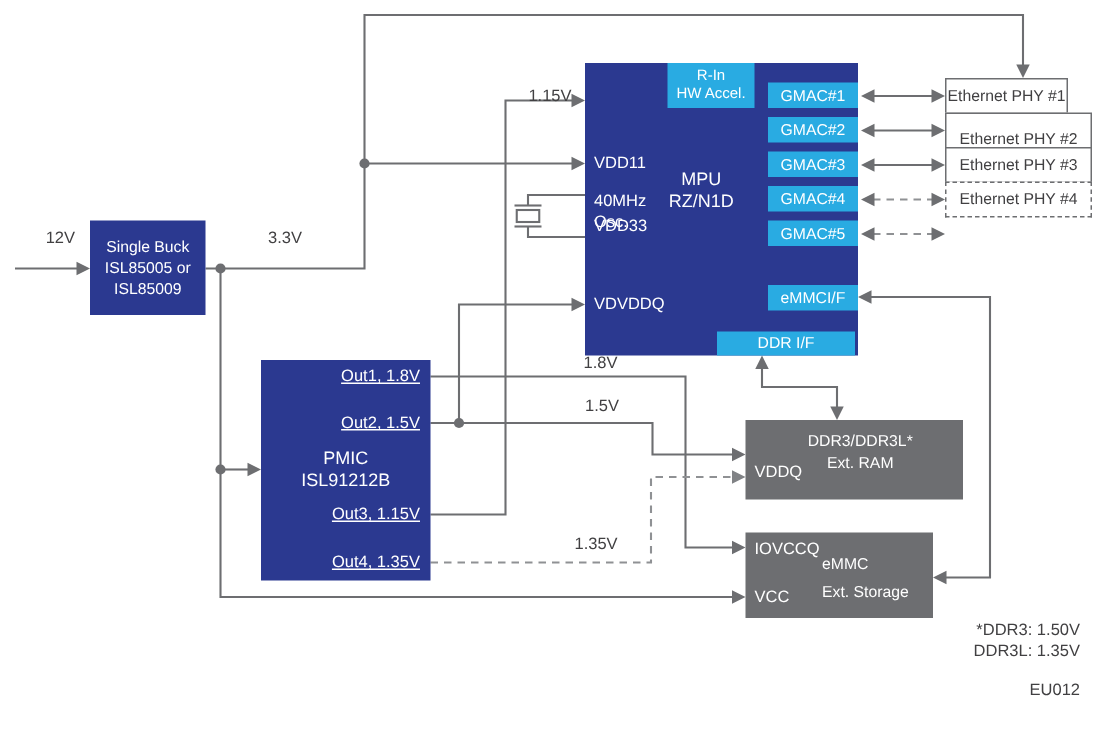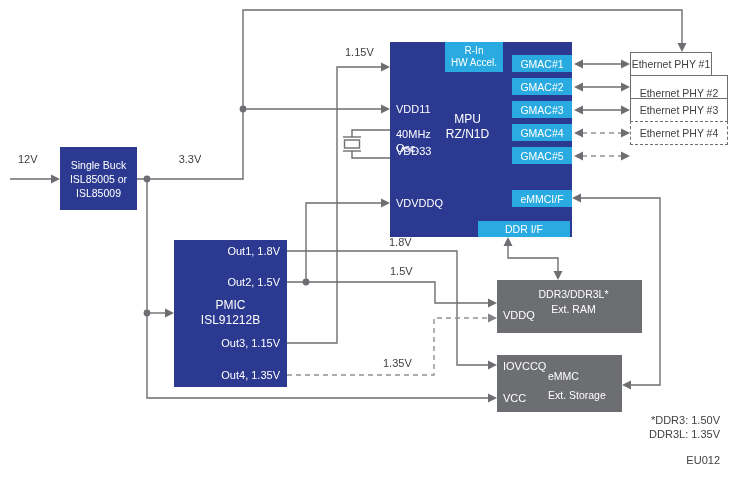--- a/index.html
+++ b/index.html
@@ -21,21 +21,21 @@
   .dot{fill:var(--wire);stroke:none;}
   .xtal{fill:#fff;stroke:var(--wire);stroke-width:1.4;}
   .block{position:absolute;z-index:2;color:#fff;}
   .blue{background:var(--dark-blue);}
   .lblue{background:var(--light-blue);}
   .grayb{background:var(--gray-block);}
   .cstack{display:flex;flex-direction:column;align-items:center;justify-content:center;
           text-align:center;}
   .pin{position:absolute;font-size:11px;line-height:12px;white-space:nowrap;}
   .pin.l{left:6px;}
-  .pin.r{right:7px;text-align:right;}
+  .pin.r{right:7px;text-align:right;text-decoration:underline;}
   .chipname{position:absolute;width:100%;text-align:center;font-size:12px;line-height:15px;}
   .tag{font-size:10.5px;line-height:12px;display:flex;align-items:center;justify-content:center;}
   .phy{position:absolute;z-index:2;background:#fff;border:1px solid var(--wire);
        box-sizing:border-box;display:flex;align-items:center;justify-content:center;
        font-size:10.5px;color:var(--text-dark);}
   .phy.dashed{border-style:dashed;justify-content:center;}
   .lbl{position:absolute;z-index:3;font-size:11px;line-height:12px;color:var(--text-dark);
        white-space:nowrap;}
   .notes{position:absolute;z-index:3;left:580px;width:140px;text-align:right;
          font-size:11px;line-height:13px;color:var(--text-dark);}
@@ -228,23 +228,23 @@
 
   <div class="block grayb" style="left:497px;top:355px;width:125px;height:57px;">
     <span class="pin l" style="top:5px;">IOVCCQ</span>
     <span class="pin l" style="top:37px;">VCC</span>
     <div style="position:absolute;left:51px;top:12px;font-size:10.5px;line-height:19px;">
       <div>eMMC</div>
       <div>Ext. Storage</div>
     </div>
   </div>
 
-  <div class="lbl" style="left:18px;top:153px;width:32px;text-align:left;">12V</div>
+  <div class="lbl" style="left:18px;top:153px;width:32px;text-align:right;">12V</div>
   <div class="lbl" style="left:172px;top:153px;width:36px;text-align:center;">3.3V</div>
-  <div class="lbl" style="left:345px;top:46px;width:36px;text-align:left;">1.15V</div>
+  <div class="lbl" style="left:345px;top:58px;width:36px;text-align:right;">1.15V</div>
   <div class="lbl" style="left:389px;top:236px;">1.8V</div>
   <div class="lbl" style="left:390px;top:265px;">1.5V</div>
   <div class="lbl" style="left:383px;top:357px;">1.35V</div>
 
   <div class="notes" style="top:414px;">*DDR3: 1.50V</div>
   <div class="notes" style="top:428px;">DDR3L: 1.35V</div>
   <div class="notes" style="top:454px;">EU012</div>
 
 </div>
 

